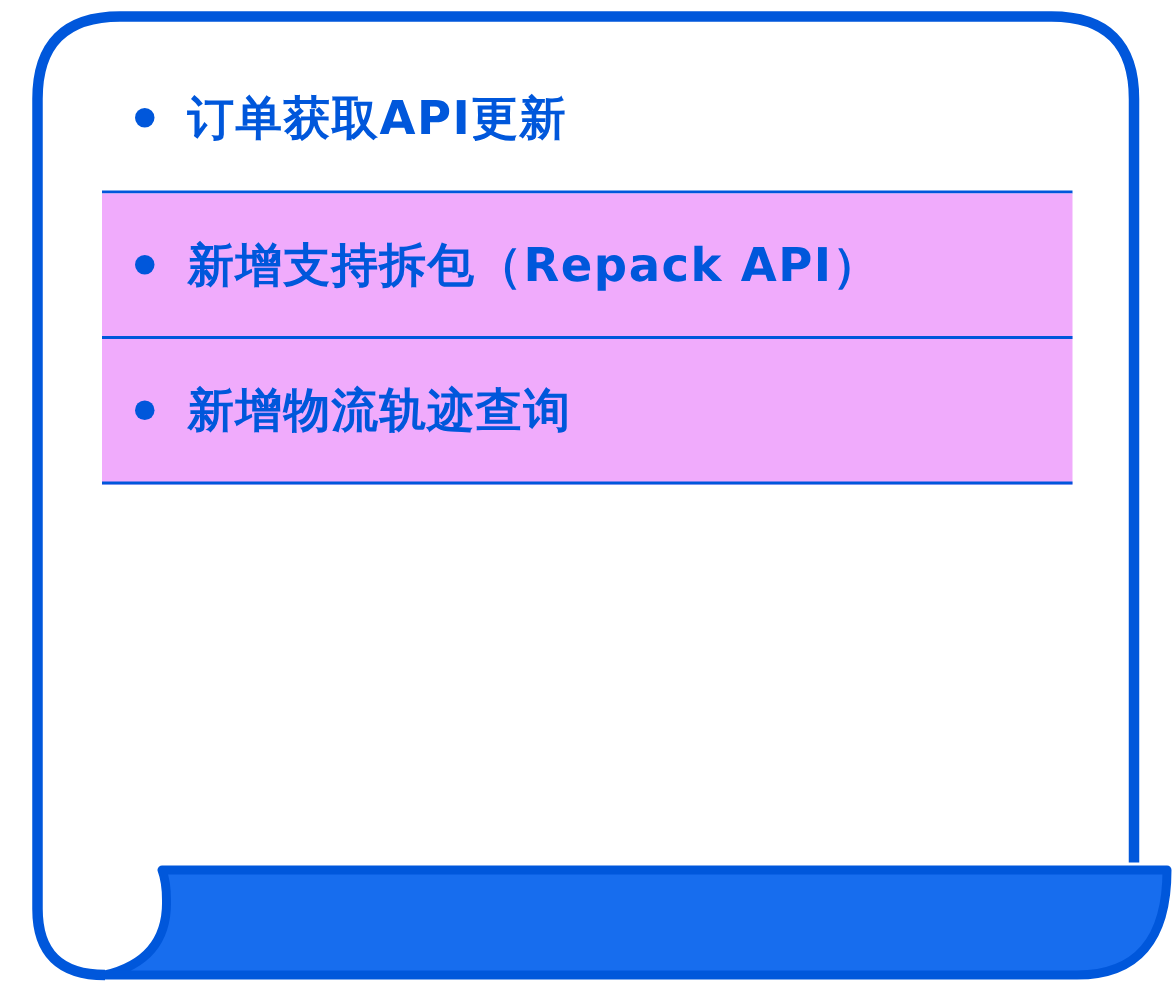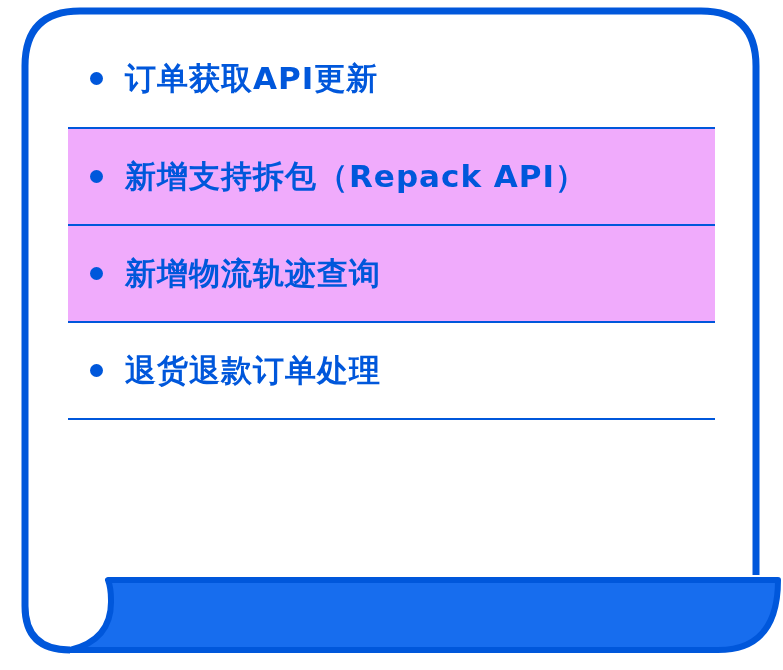--- a/index.html
+++ b/index.html
@@ -30,17 +30,13 @@
     <span class="label">订单获取API更新</span>
   </li>
   <li class="row shaded">
     <span class="bullet"></span>
     <span class="label">新增支持拆包（Repack API）</span>
   </li>
   <li class="row shaded">
     <span class="bullet"></span>
     <span class="label">新增物流轨迹查询</span>
   </li>
-  <li class="row">
-    <span class="bullet"></span>
-    <span class="label">退货退款订单处理</span>
-  </li>
 </ul>
 
 </body></html>

